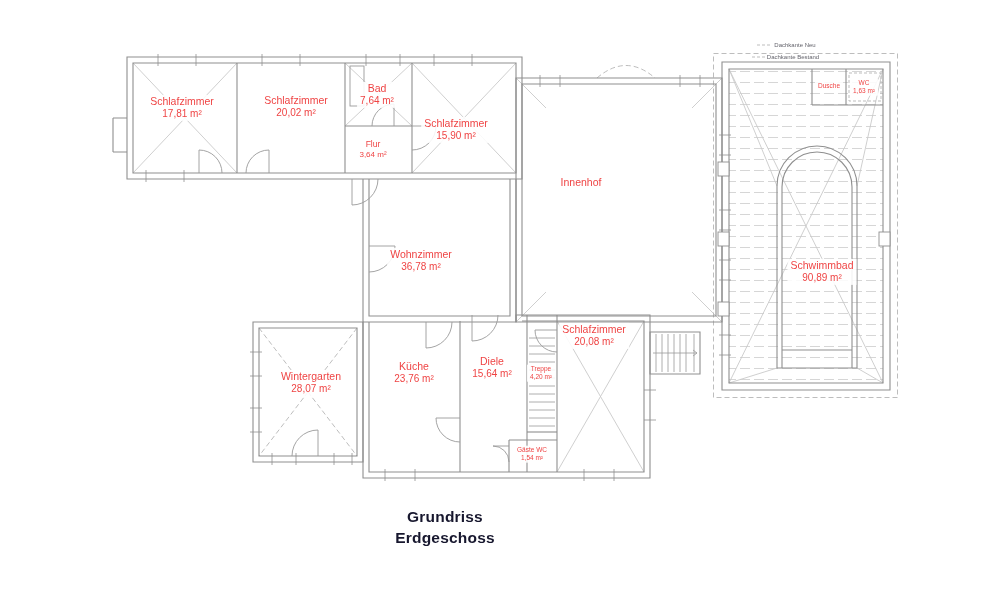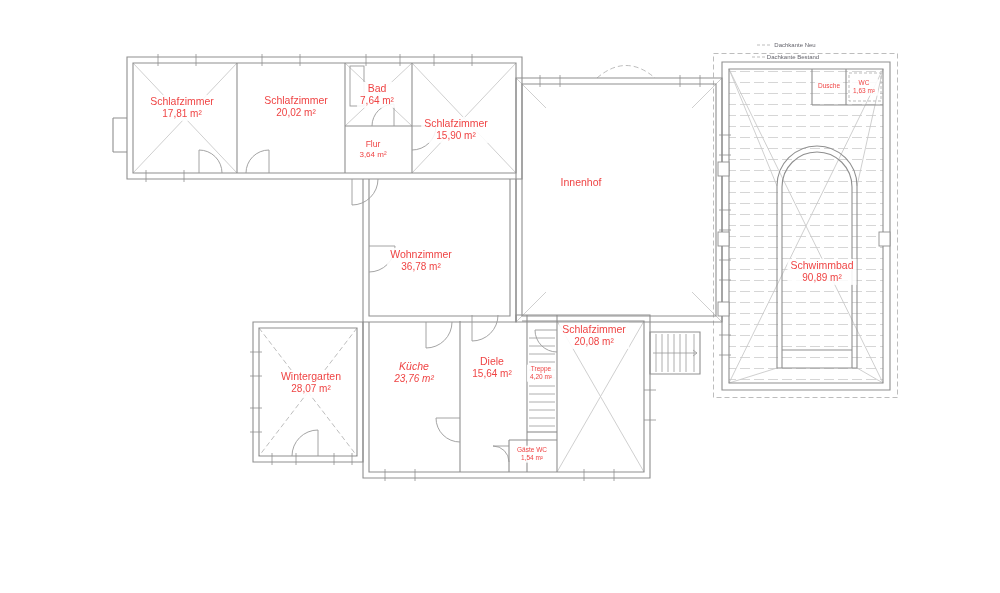--- a/index.html
+++ b/index.html
@@ -181,21 +181,21 @@
     <span class="rname">Dusche</span>
   </div>
   <div class="room-label size-xs" style="left:864px; top:87px;">
     <span class="rname">WC</span>
     <span class="rarea">1,63 m²</span>
   </div>
   <div class="room-label" style="left:311px; top:383px;">
     <span class="rname">Wintergarten</span>
     <span class="rarea">28,07 m²</span>
   </div>
-  <div class="room-label" style="left:414px; top:373px;font-style:italic;">
+  <div class="room-label" style="left:414px; top:373px;">
     <span class="rname">Küche</span>
     <span class="rarea">23,76 m²</span>
   </div>
   <div class="room-label" style="left:492px; top:368px;">
     <span class="rname">Diele</span>
     <span class="rarea">15,64 m²</span>
   </div>
   <div class="room-label size-xs" style="left:541px; top:373px;">
     <span class="rname">Treppe</span>
     <span class="rarea">4,20 m²</span>
@@ -205,14 +205,18 @@
     <span class="rarea">20,08 m²</span>
   </div>
   <div class="room-label size-xs" style="left:532px; top:454px;">
     <span class="rname">Gäste WC</span>
     <span class="rarea">1,54 m²</span>
   </div>
 
   <div class="note" style="left:795px; top:45px;">Dachkante Neu</div>
   <div class="note" style="left:793px; top:57px;">Dachkante Bestand</div>
 
+  <div class="title">
+    <span>Grundriss</span>
+    <span>Erdgeschoss</span>
+  </div>
 
 </div>
 
 </body></html>

